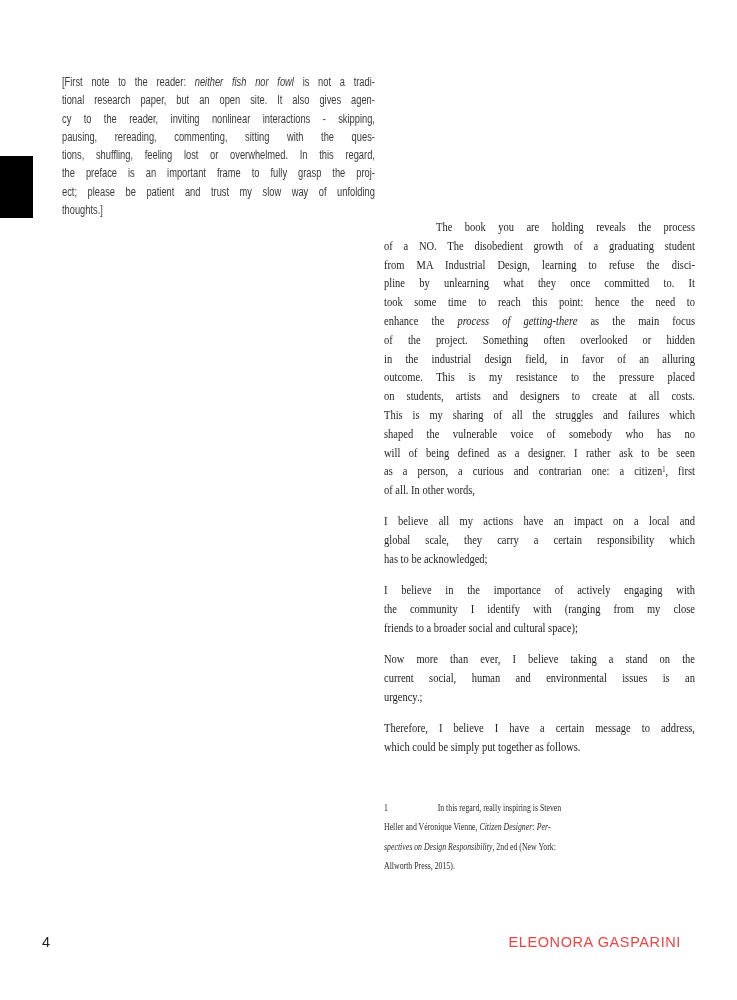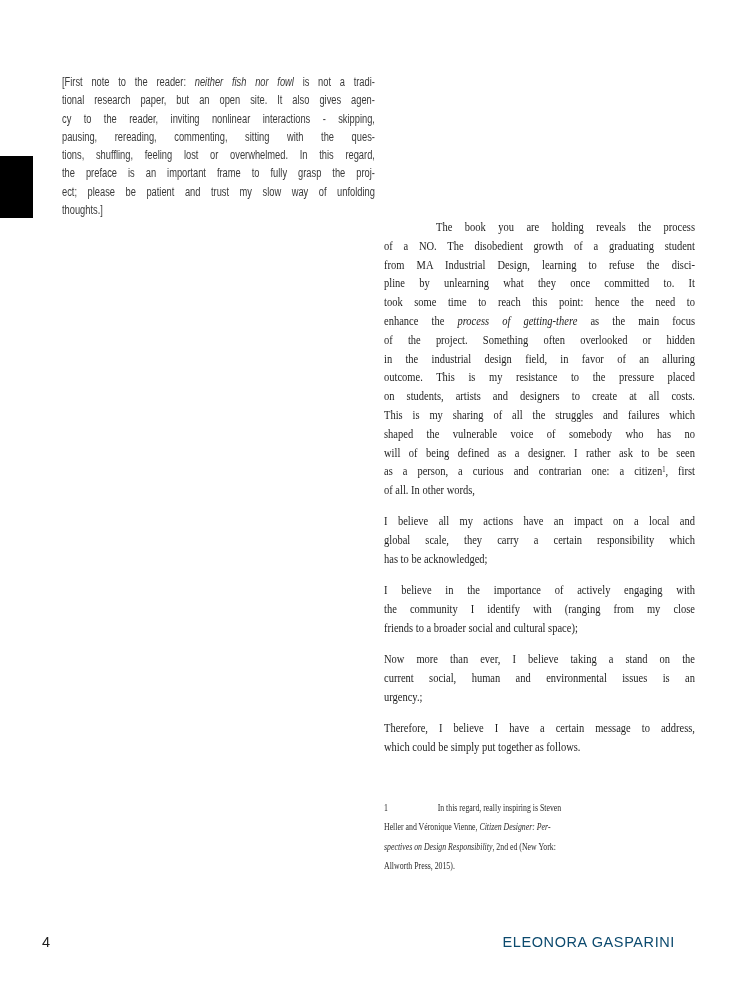--- a/index.html
+++ b/index.html
@@ -54,24 +54,24 @@
   .seg-i { font-style:italic; }
   .seg-sup { font-size:62%; position:relative; top:-0.45em; }
   .seg-num { display:inline-block; width:72px; }
   
   .footer-page-number {
     position:absolute; left:42px; top:934px;
     font-family:"Liberation Sans", sans-serif;
     font-size:14.5px; color:#1c1c1c;
   }
   .footer-author {
-    position:absolute; right:62px; top:934px;
+    position:absolute; right:56px; top:934px;
     font-family:"Liberation Sans", sans-serif;
     font-size:14.5px; letter-spacing:0.6px;
-    color:#0c4a6e;
+    color:#ef4444;
   }
 </style>
 </head>
 <body>
 
 <div class="page">
 
   <div class="black-tab" style="background: rgb(0, 0, 0);"></div>
 
   <div class="reader-note">

